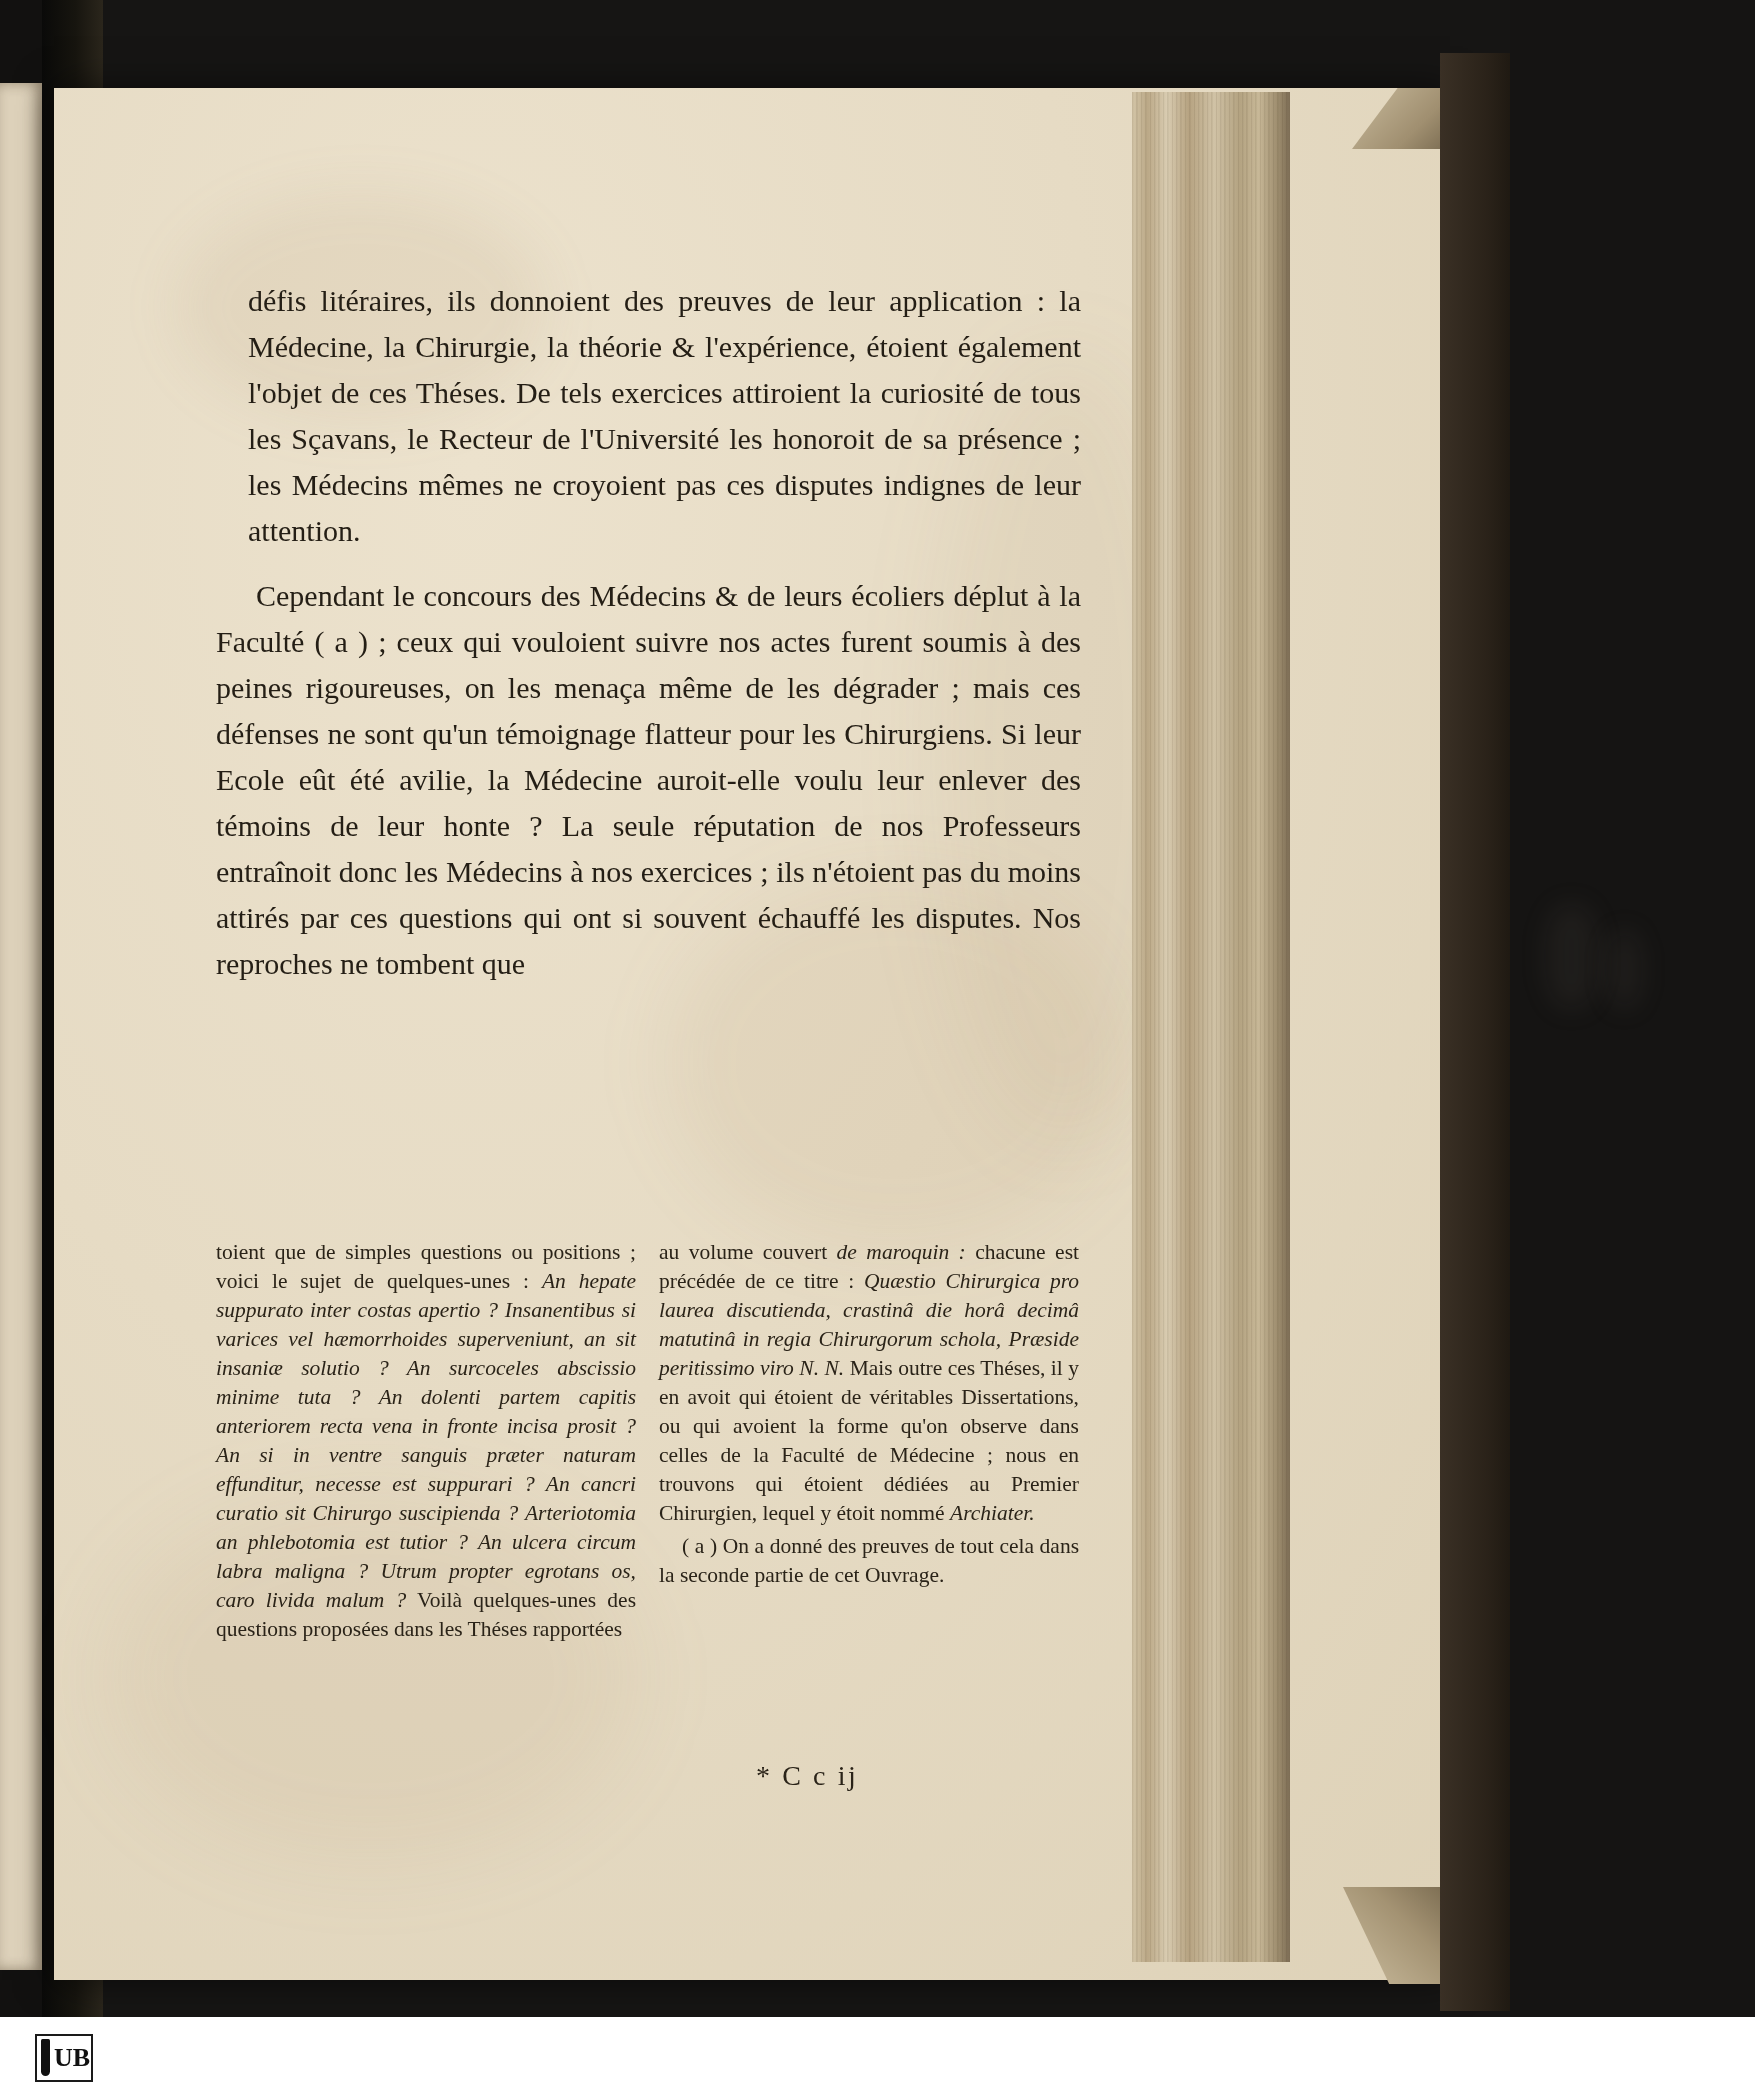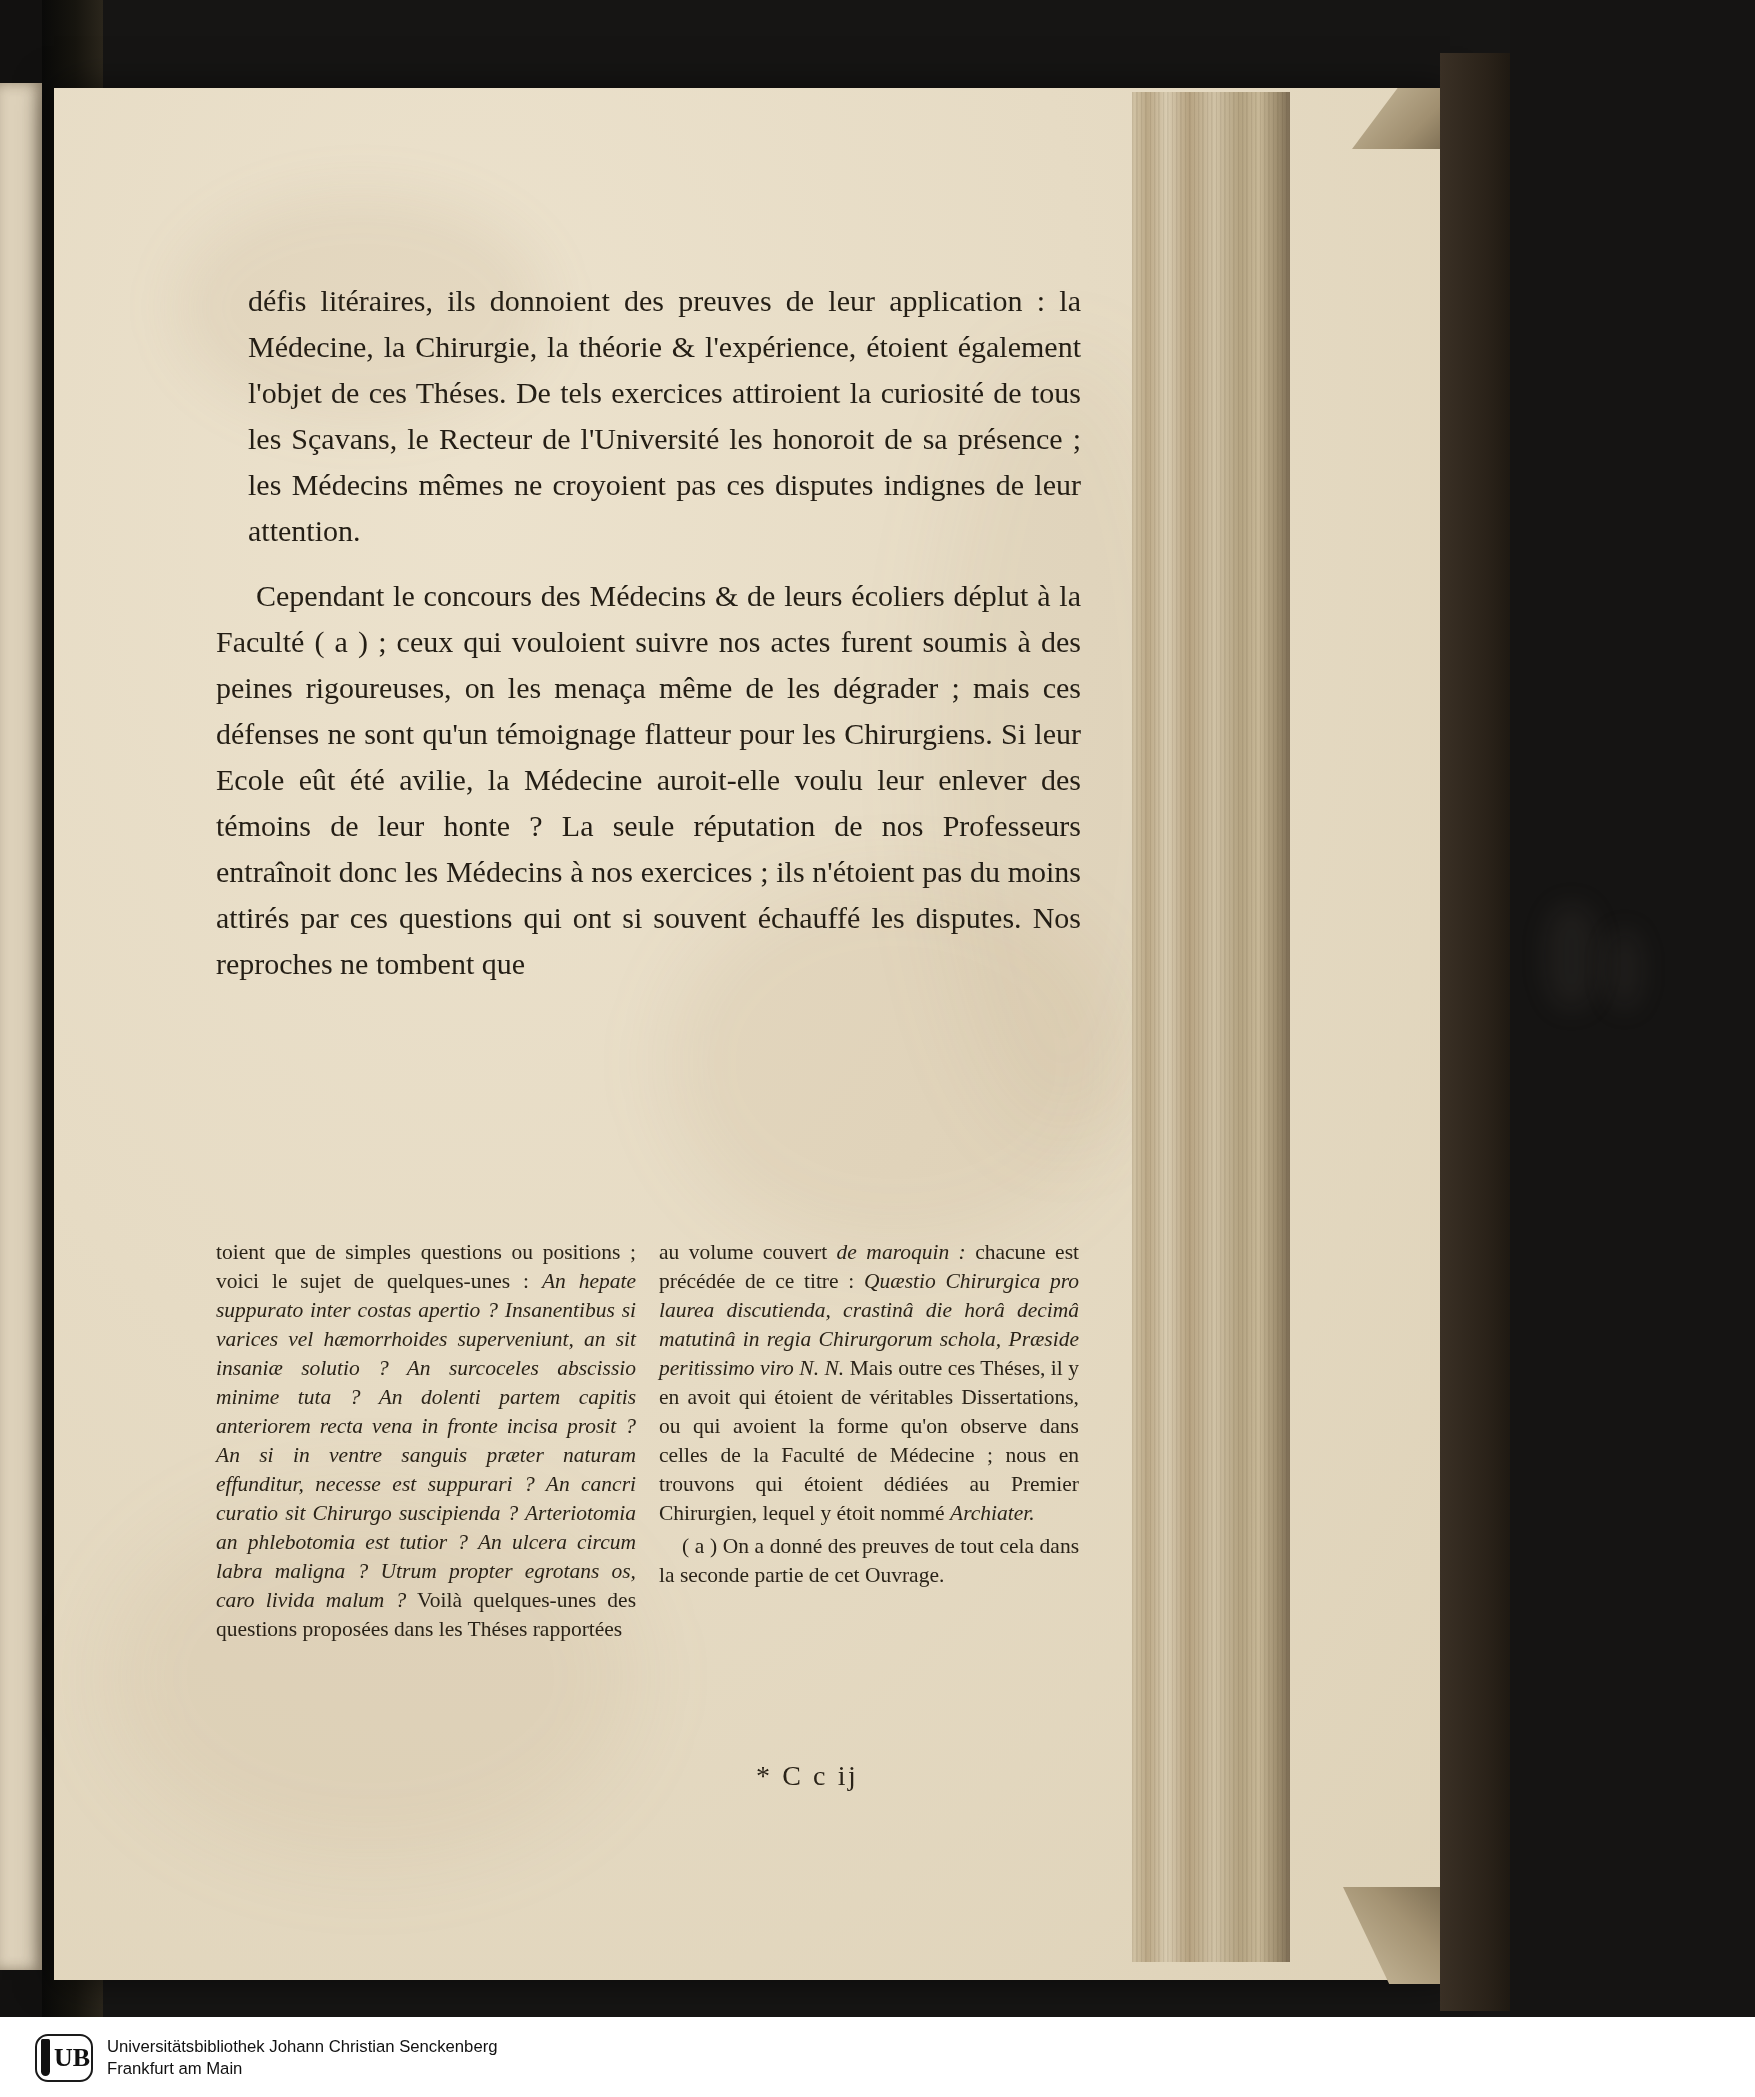--- a/index.html
+++ b/index.html
@@ -197,21 +197,21 @@
     background: #ffffff;
     display: flex;
     align-items: center;
     padding-left: 35px;
     box-sizing: border-box;
   }
   #ub-logo {
     width: 54px;
     height: 44px;
     border: 2.6px solid #1a1a1a;
-    border-radius: 13px;
+    border-radius: 0;
     display: flex;
     align-items: center;
     justify-content: center;
     font-family: "Liberation Serif", serif;
     font-weight: bold;
     font-size: 26px;
     color: #111;
     margin-right: 14px;
     position: relative;
   }
@@ -273,18 +273,14 @@
   <div id="right-dark">
     <div class="smudge" style="left:35px; top:904px; width:53px; height:105px;"></div>
     <div class="smudge" style="left:97px; top:930px; width:35px; height:79px;"></div>
   </div>
 </div>
 
 <div id="library-bar">
   <div id="ub-logo">
     <span style="margin-left:16px;">UB</span>
   </div>
-  <div id="lib-text">
-    <span>Universitätsbibliothek Johann Christian Senckenberg</span>
-    <span class="lib-line2">Frankfurt am Main</span>
-  </div>
 </div>
 
 
 </body></html>

